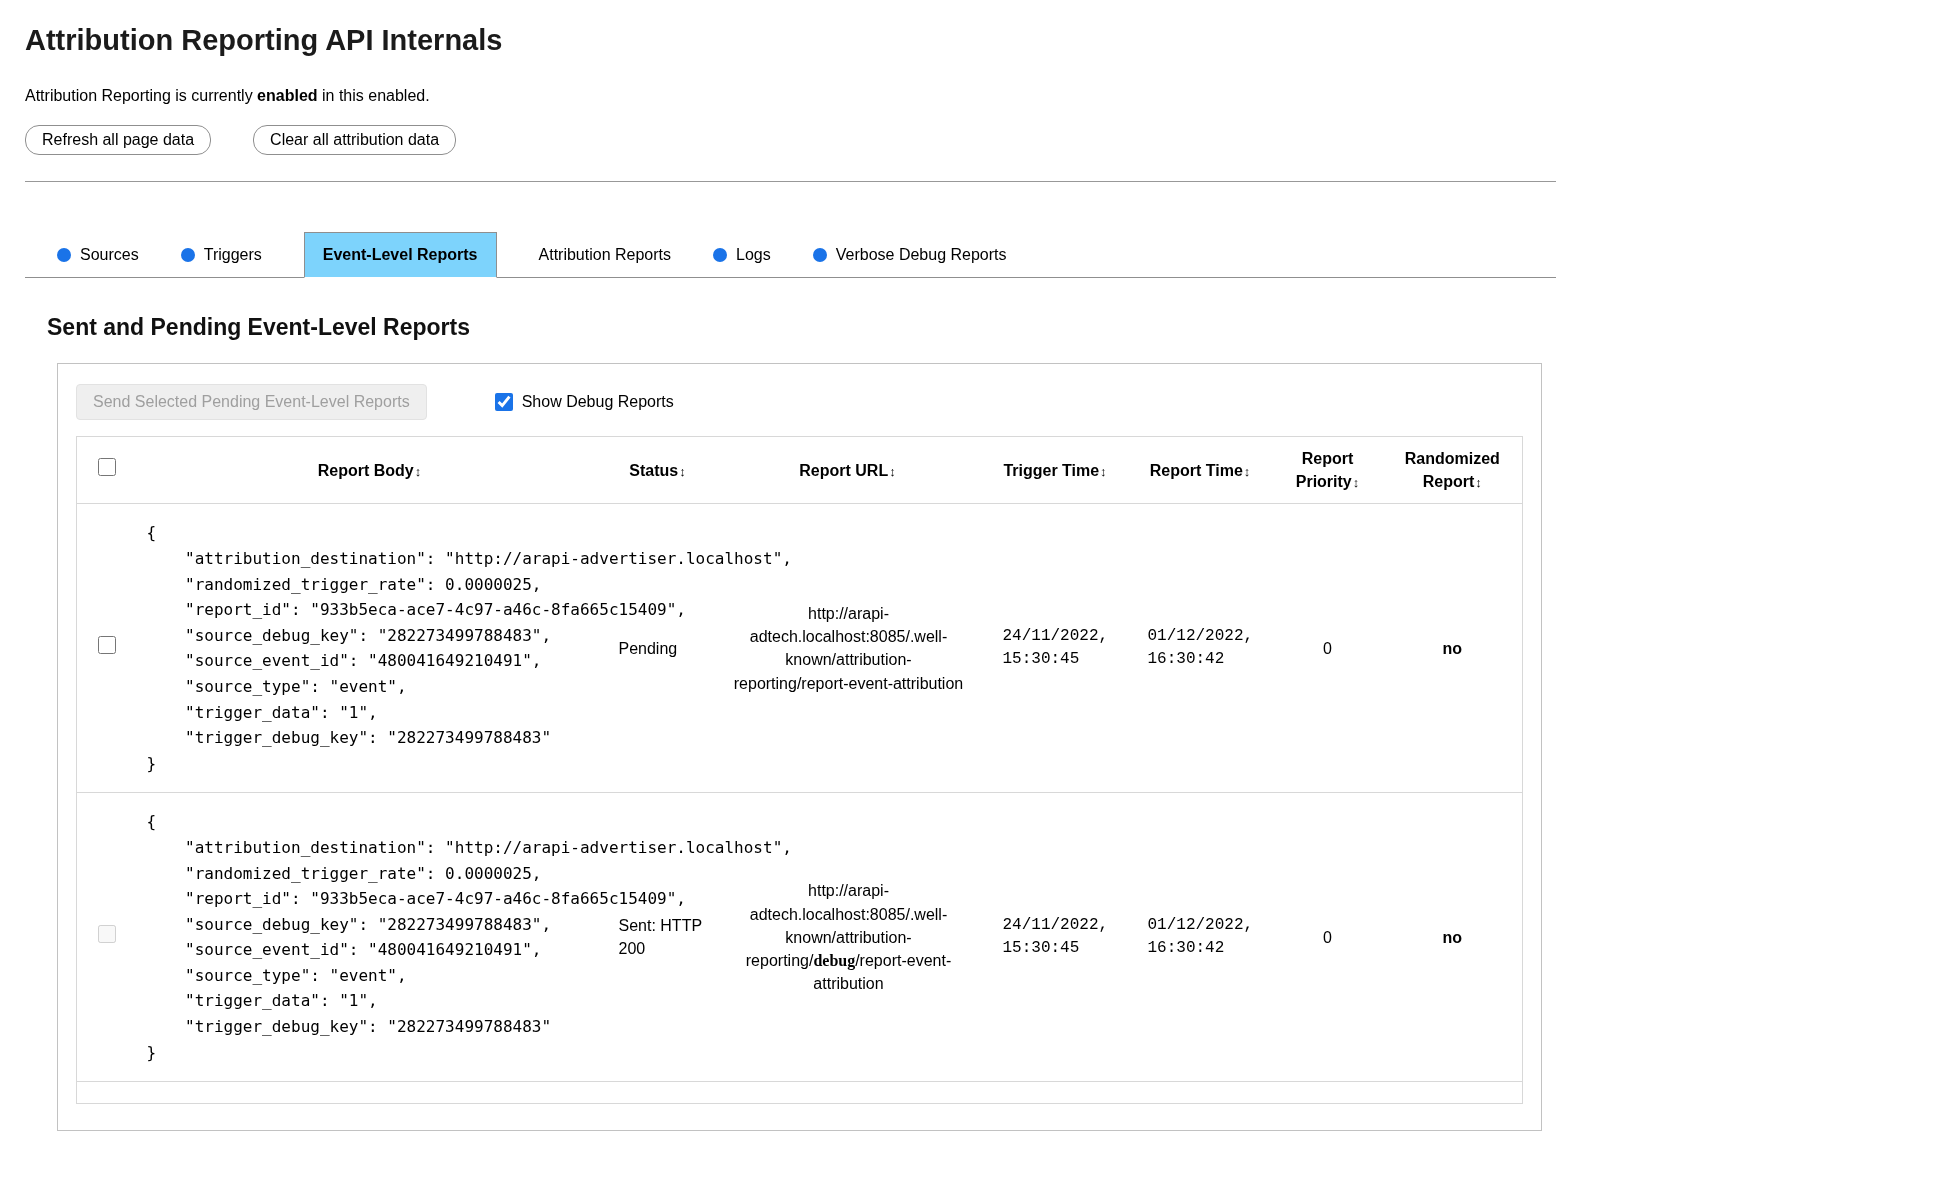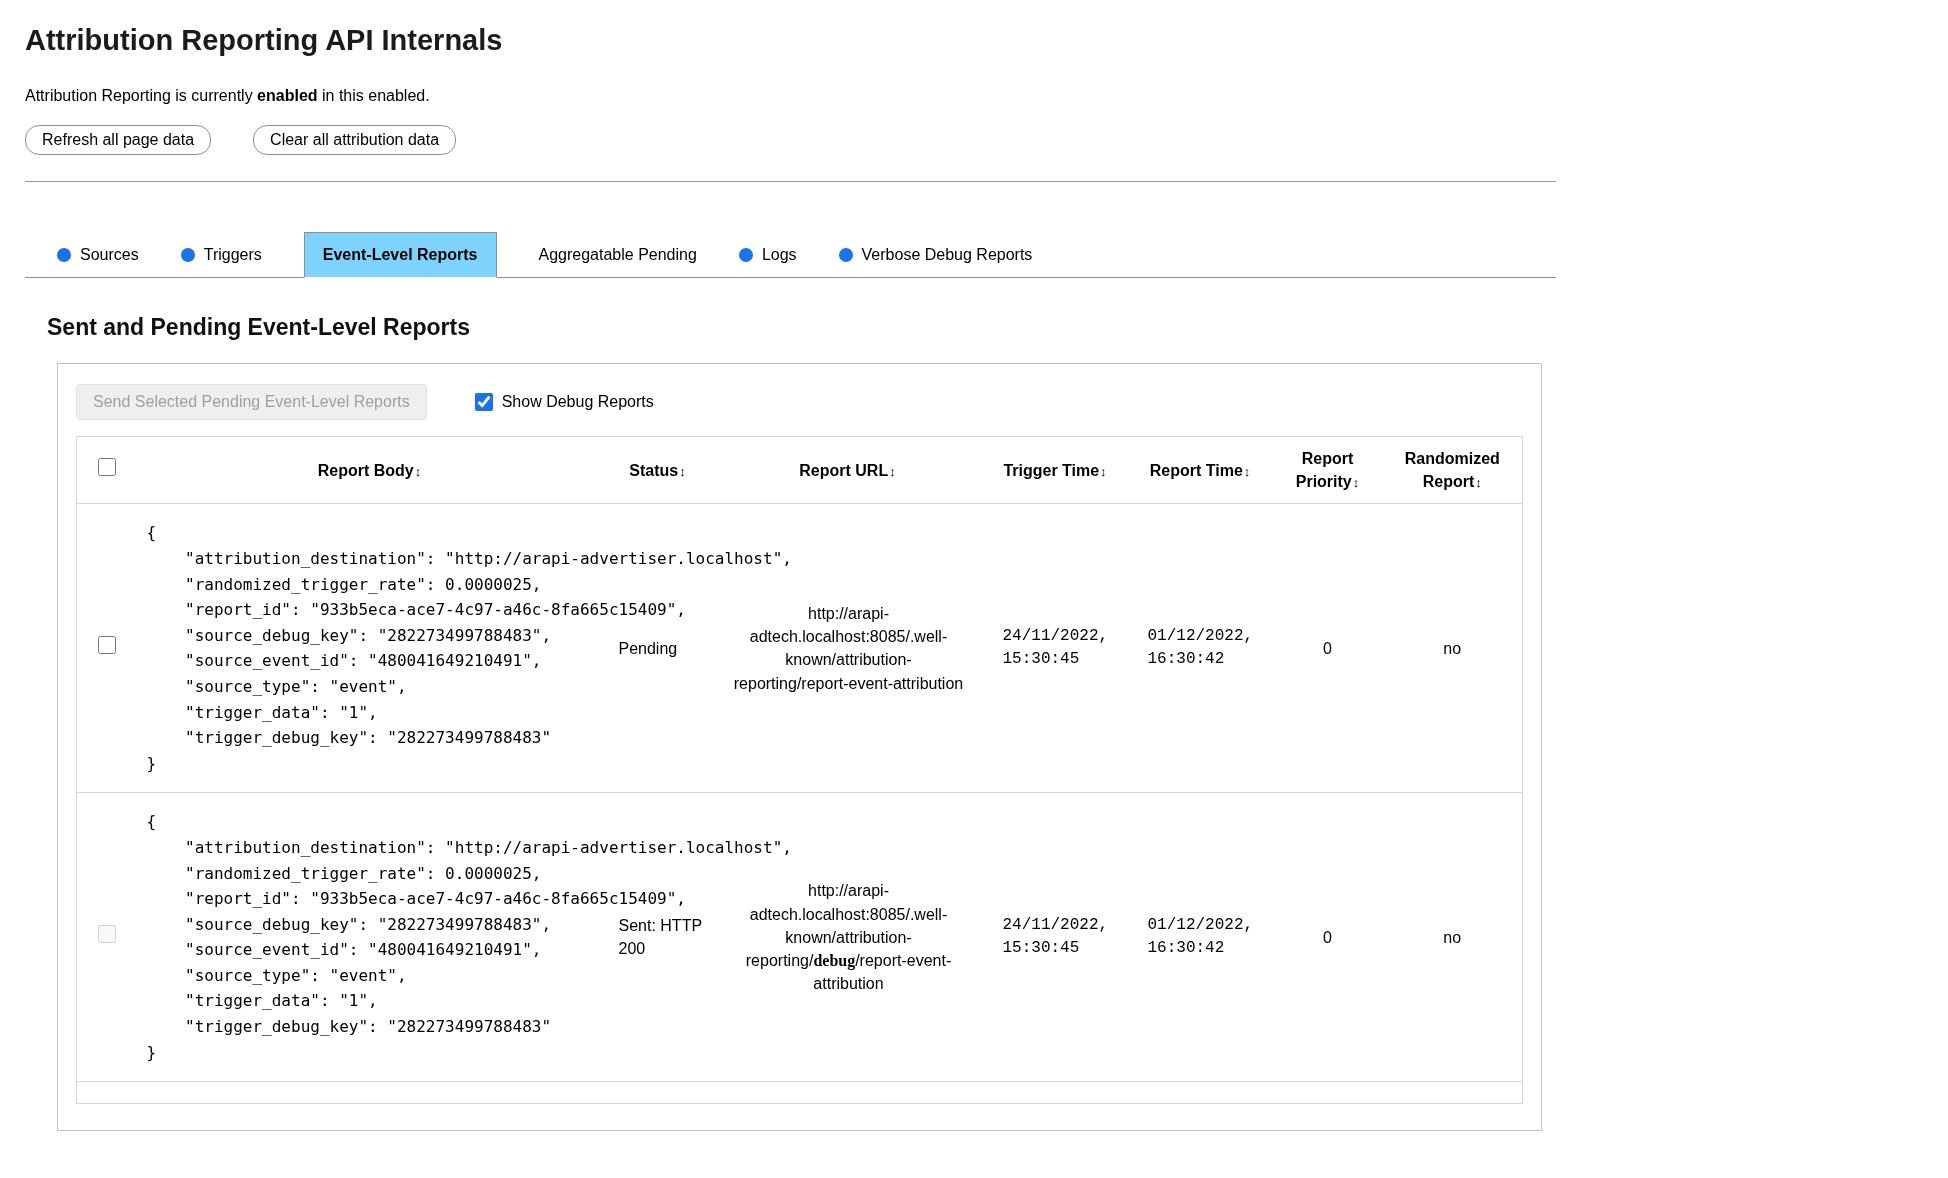--- a/index.html
+++ b/index.html
@@ -21,21 +21,21 @@
           margin-top:50px; padding-left:32px; height:46px; }
   .tab { display:flex; align-items:center; gap:9px; font-size:16px; cursor:pointer; }
   .tab .dot { width:14px; height:14px; border-radius:50%; background:#1a73e8; flex:none; }
   .tab.active { font-weight:bold; border:1px solid #8f8f8f; border-bottom:1px solid #fff;
                 padding:0 18px; margin-bottom:-1px; background:#7dd3fc; }
 
   h2 { font-size:23px; margin:36px 0 22px 22px; color:#111; }
 
   .panel { margin:0 14px 0 32px; border:1px solid #c2c2c2; padding:20px 18px 26px 18px; }
 
-  .controls { display:flex; align-items:center; gap:48px; }
+  .controls { display:flex; align-items:center; gap:68px; }
   .btn-disabled { font-size:16px; color:#9f9f9f; background:#efefef; border:1px solid #e2e2e2;
                   border-radius:4px; padding:8px 16px; white-space:nowrap; }
   .checkbox-label { display:flex; align-items:center; gap:9px; font-size:16px; cursor:pointer; }
   input[type=checkbox] { width:18px; height:18px; accent-color:#1a73e8; margin:0; }
 
   table.reports { width:100%; border-collapse:collapse; table-layout:fixed;
                   margin-top:16px; border:1px solid #d8d8d8; }
   th { font-size:16px; font-weight:bold; text-align:center; vertical-align:middle;
        padding:10px 8px; line-height:1.45; cursor:pointer; }
   td { font-size:16px; vertical-align:middle; border-top:1px solid #d8d8d8;
@@ -43,21 +43,21 @@
   .sort { font-size:13px; margin-left:1px; }
 
   .c-check { text-align:center; }
   .c-body  { padding:16px 8px 16px 10px; }
   .c-body pre { margin:0; font-family:"DejaVu Sans Mono","Liberation Mono",monospace;
                 font-size:16px; line-height:1.6; white-space:pre; }
   .c-status { text-align:left; padding-left:16px; padding-right:10px; }
   .c-url { text-align:center; padding-left:16px; padding-right:14px; }
   .c-time { text-align:left; padding-left:20px; padding-right:8px;font-family:Liberation Mono, monospace; }
   .c-priority { text-align:center; }
-  .c-randomized { text-align:center; }
+  .c-randomized { text-align:center;font-weight:bold; }
 
   .url-debug { color:#000000; font-weight:bold;font-family:Liberation Serif, serif; }
   tr.footer-row td { height:22px; padding:0; }
 </style>
 </head>
 <body>
 
 <div class="page">
 
   <h1>Attribution Reporting API Internals</h1>
@@ -77,21 +77,21 @@
       <span>Sources</span>
     </div>
     <div class="tab">
       <span class="dot"></span>
       <span>Triggers</span>
     </div>
     <div class="tab active">
       <span>Event-Level Reports</span>
     </div>
     <div class="tab">
-      <span>Aggregatable Pending</span>
+      <span>Attribution Reports</span>
     </div>
     <div class="tab">
       <span class="dot"></span>
       <span>Logs</span>
     </div>
     <div class="tab">
       <span class="dot"></span>
       <span>Verbose Debug Reports</span>
     </div>
   </div>

